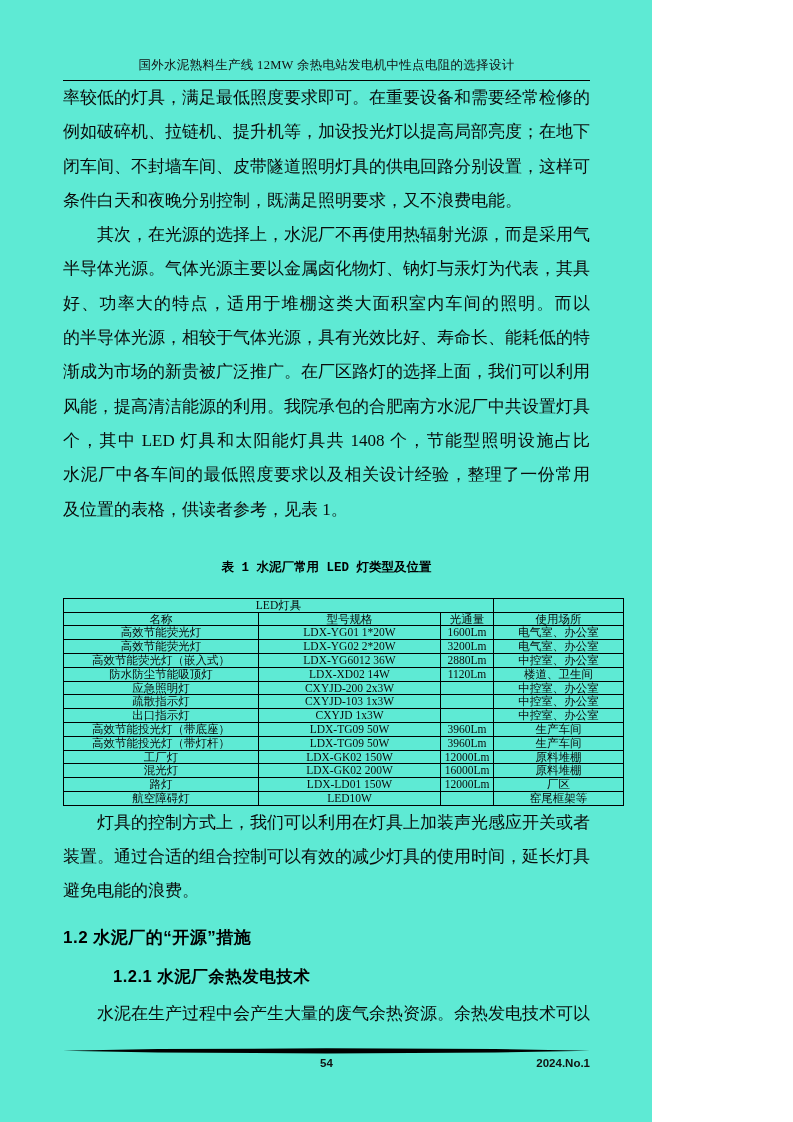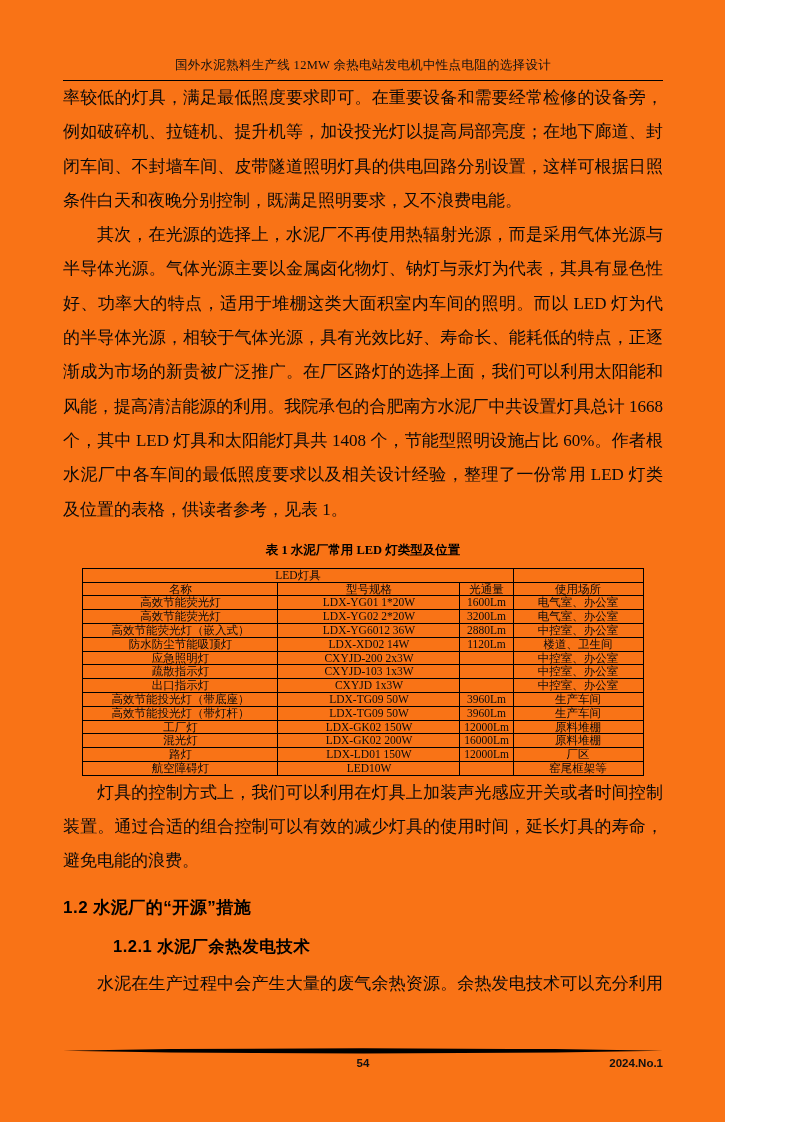--- a/index.html
+++ b/index.html
@@ -4,22 +4,22 @@
 <style>
   * { margin: 0; padding: 0; box-sizing: border-box; }
   html, body { background: #ffffff; }
   body {
     width: 793px; height: 1122px;
     font-family: "Liberation Serif", "DejaVu Serif", serif;
     color: #000;
   }
   .page {
     position: relative;
-    width: 725px; height: 1122px;
-    background: #f97316;
+    width: 652px; height: 1122px;
+    background: #5eead4;
     overflow: hidden;
   }
   
   .page-header { margin: 0 62px 0 63px; padding-top: 57px; }
   .running-title {
     font-size: 12.5px;
     text-align: center;
     letter-spacing: 0.3px;
     color: #111;
   }
@@ -29,30 +29,30 @@
   .para { font-size: 17px; line-height: 34.3px; color: #0a0a0a; }
   .para .line {
     text-align: justify;
     text-align-last: justify;
     text-justify: inter-character;
     height: 34.3px; overflow: hidden;
   }
   .para .line.last { text-align-last: left; }
   .para .line.indent { text-indent: 2em; }
   .table-caption {
-    margin-top: 13px;
+    margin-top: 31px;
     font-size: 12.5px;
     font-weight: bold;
     text-align: center;
     line-height: 20px;
-    font-family: Liberation Serif, serif;
+    font-family: Liberation Mono, monospace;
   }
   table.led-table {
     width: 560px;
-    margin: 8px auto 0 auto;
+    margin: 20px auto 0 auto;
     border-collapse: collapse;
     table-layout: fixed;
     font-size: 11.5px;
     color: #0a0a0a;
     border-radius: 23px;
   }
   table.led-table th, table.led-table td {
     border: 1px solid #000;
     height: 13.3px;
     line-height: 12.8px;

